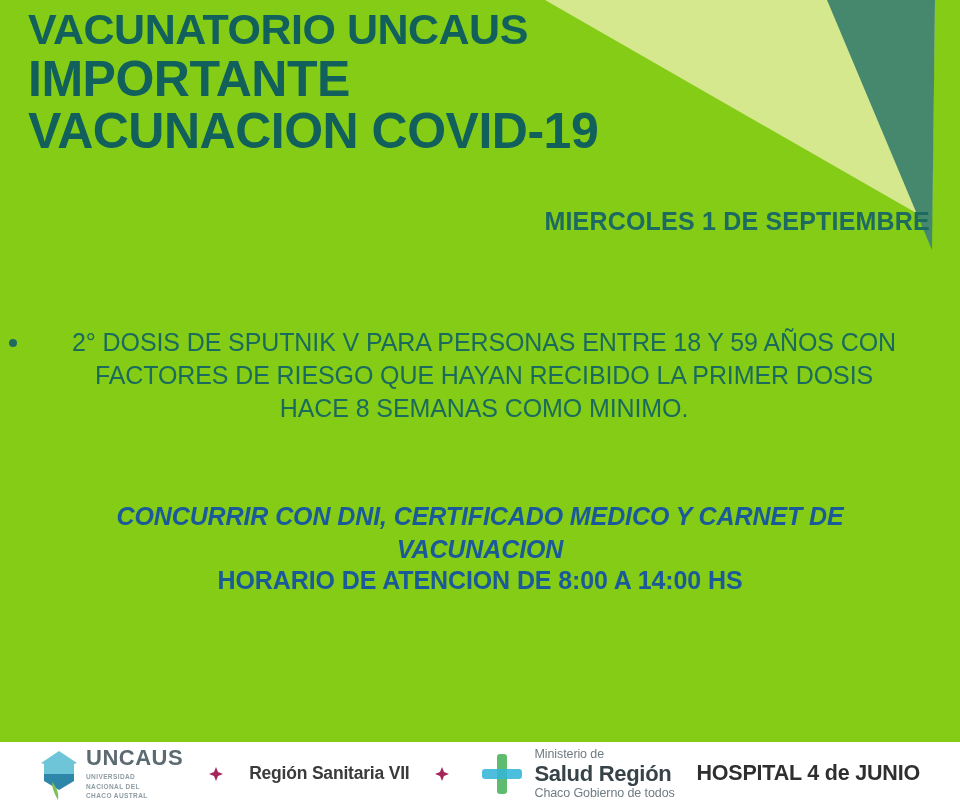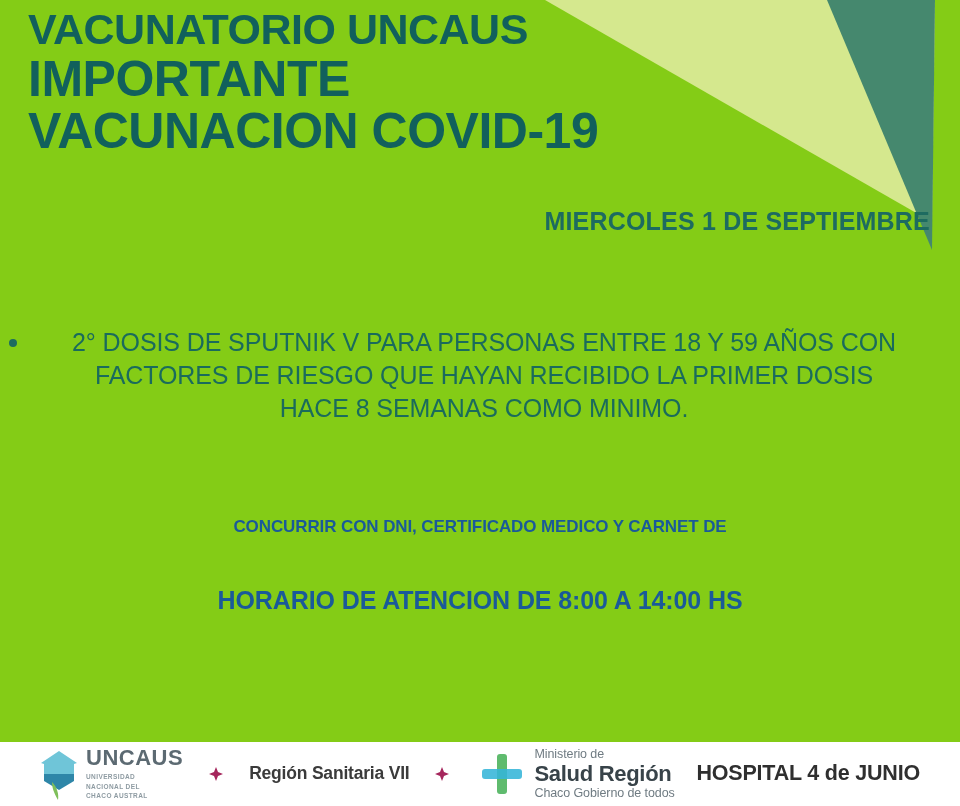--- a/index.html
+++ b/index.html
@@ -97,31 +97,31 @@
   
   .instructions {
     position: absolute;
     top: 500px;
     left: 0;
     width: 960px;
     text-align: center;
   }
   .instr-main {
     color: #1a5a99;
-    font-size: 17px;
+    font-size: 25px;
     font-weight: bold;
     line-height: 1.32;
-    margin: 16px 80px;
-    letter-spacing: -0.1px;
+    margin: 0 80px;
+    letter-spacing: -0.1px;
+    font-style: italic;
   }
   .instr-hours {
     color: #1a5a99;
     font-size: 25px;
     font-weight: bold;
-    margin-top: 48px;
     letter-spacing: -0.1px;
   }
 
   
   .footer {
     position: absolute;
     left: 0;
     bottom: 0;
     width: 960px;
     height: 64px;
@@ -260,20 +260,21 @@
     <div class="bullet-text">
       <span class="l1">2° DOSIS DE SPUTNIK V PARA PERSONAS ENTRE 18 Y 59 AÑOS CON</span>
       <span class="l2">FACTORES DE RIESGO  QUE HAYAN RECIBIDO LA PRIMER DOSIS</span>
       <span class="l3">HACE 8 SEMANAS COMO MINIMO.</span>
     </div>
   </div>
 
   <div class="instructions">
     <div class="instr-main">
       <span>CONCURRIR CON DNI, CERTIFICADO MEDICO Y CARNET DE</span><br>
+      <span>VACUNACION</span>
     </div>
     <div class="instr-hours">HORARIO DE ATENCION DE 8:00 A 14:00 HS</div>
   </div>
 
   <div class="footer">
     <div class="footer-inner">
 
       <div class="uncaus">
         <div class="uncaus-mark">
           <svg viewBox="0 0 42 52" width="42" height="52" aria-hidden="true">

